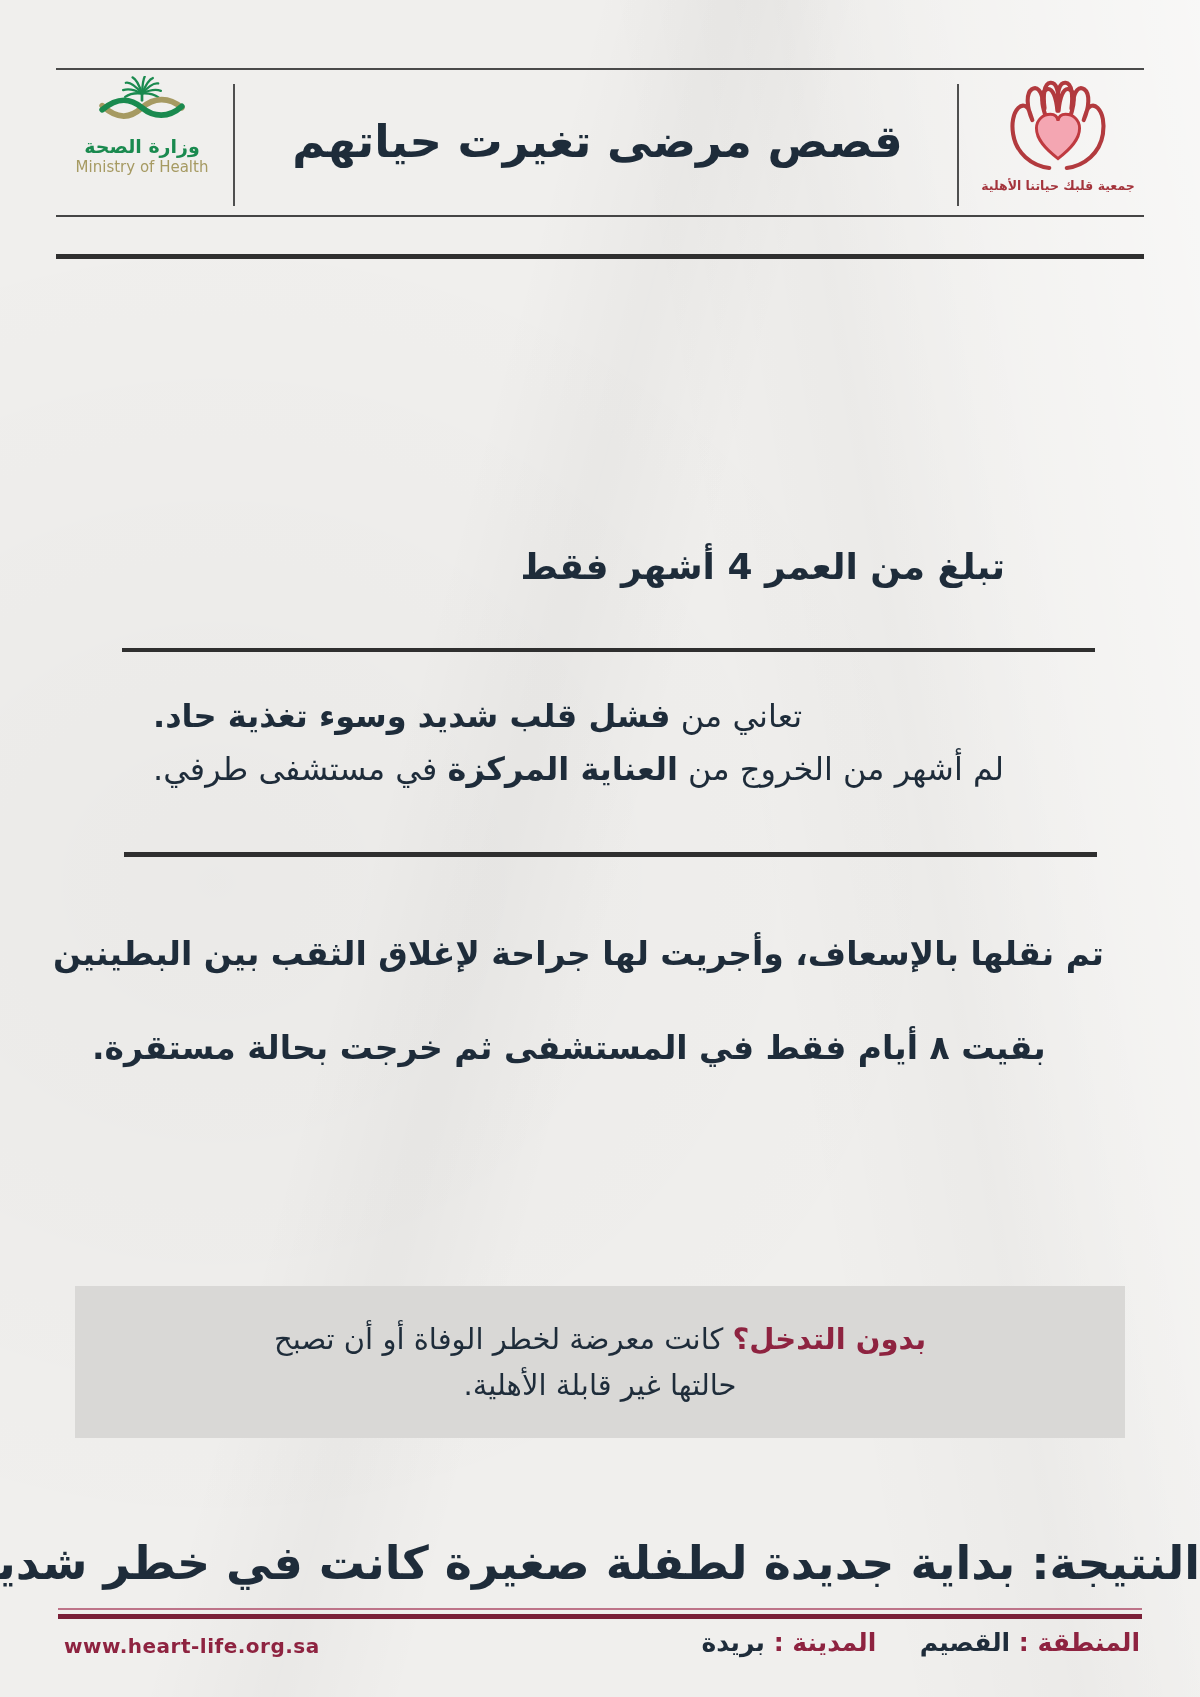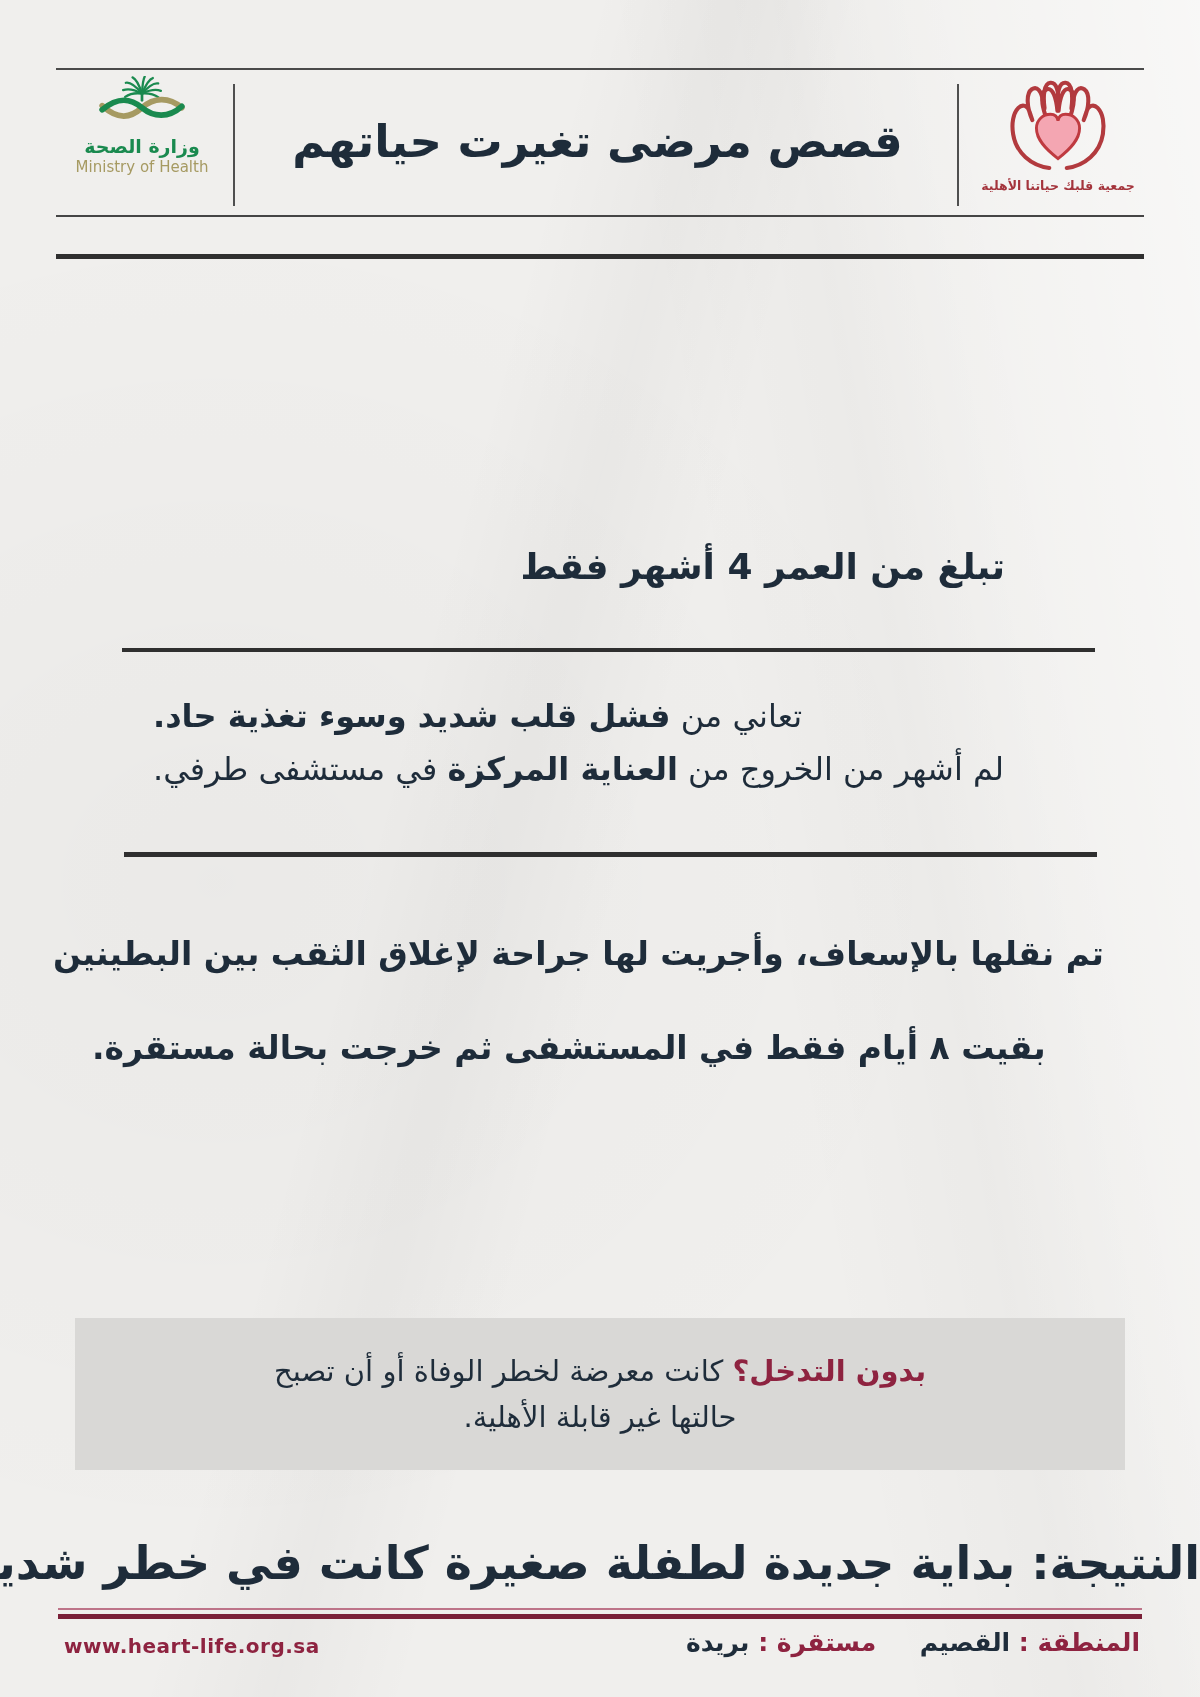--- a/index.html
+++ b/index.html
@@ -73,21 +73,21 @@
   }
   .treatment .t-line{white-space:nowrap;text-align:left;}
   .treatment .t-line + .t-line{margin-top:55px;}
 
   .gray-box{
     position:absolute;left:75px;top:1286px;width:1050px;height:152px;
     background:var(--gray-box,#d9d8d6);
     direction:rtl;text-align:center;
     font-size:29px;color:var(--navy,#1e2c3a);
     line-height:1.6;
-    display:flex;flex-direction:column;justify-content:center;margin-top:32px;
+    display:flex;flex-direction:column;justify-content:center;
   }
   .gray-box .wi-label{font-weight:bold;color:var(--accent-maroon,#8e2340);}
 
   .result-line{
     position:absolute;left:0;right:0;top:1536px;
     text-align:center;direction:rtl;white-space:nowrap;
     font-size:46px;font-weight:bold;color:var(--navy,#1e2c3a);
   }
 
   .footer-line-thin{position:absolute;left:58px;right:58px;top:1608px;height:2px;background:#bd7489;}
@@ -178,16 +178,16 @@
 
   <div class="footer-line-thin"></div>
   <div class="footer-line-thick"></div>
 
   <a class="website" href="#">www.heart-life.org.sa</a>
 
   <div class="location">
     <span class="loc-label">المنطقة :</span>
     <span class="loc-value">القصيم</span>
     <span class="loc-gap"></span>
-    <span class="loc-label">مستقرة :</span>
+    <span class="loc-label">المدينة :</span>
     <span class="loc-value">بريدة</span>
   </div>
 </div>
 
 </body></html>

